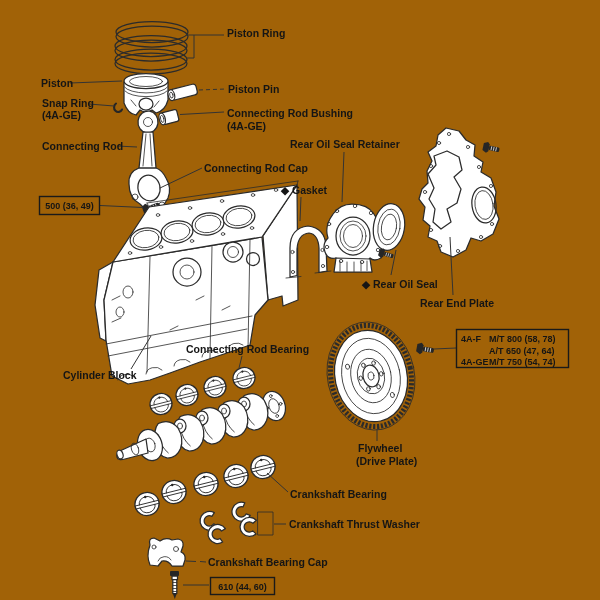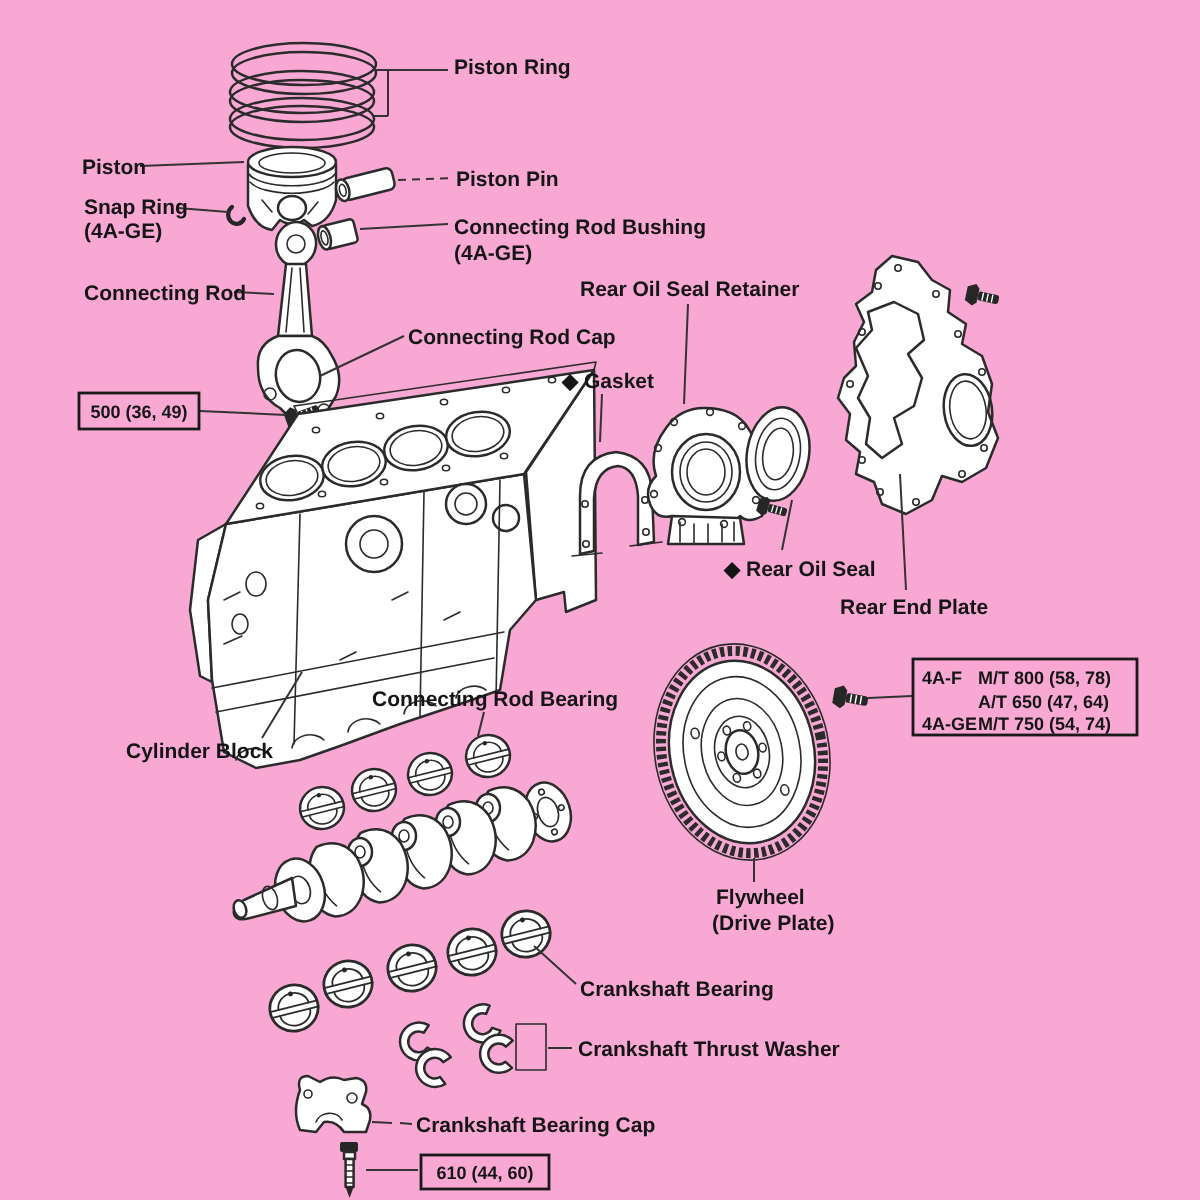--- a/index.html
+++ b/index.html
@@ -1,16 +1,16 @@
 <!DOCTYPE html>
 <html><head>
 <meta charset="utf-8">
 <style>
   html,body{margin:0;padding:0;background:#ffffff;}
-  #stage{position:relative;width:600px;height:600px;background:#f9a8d4;overflow:hidden;}
+  #stage{position:relative;width:600px;height:600px;background:#a16207;overflow:hidden;}
   svg{display:block;}
   .ln{fill:none;stroke:#2b2b2b;stroke-width:1.25;stroke-linecap:round;stroke-linejoin:round;}
   .ln2{fill:none;stroke:#2b2b2b;stroke-width:.8;stroke-linecap:round;stroke-linejoin:round;}
   .fillw{fill:#ffffff;stroke:#2b2b2b;stroke-width:1.25;stroke-linejoin:round;}
   .dark{fill:#262626;stroke:none;}
   .ld{fill:none;stroke:#333;stroke-width:1;}
   .lbl{font-family:"Liberation Sans",sans-serif;font-size:10.5px;font-weight:600;fill:#151515;}
   .lbl-s{font-family:"Liberation Sans",sans-serif;font-size:9px;font-weight:700;fill:#151515;}
   .boxr{fill:none;stroke:#1a1a1a;stroke-width:1.4;}
 </style>

